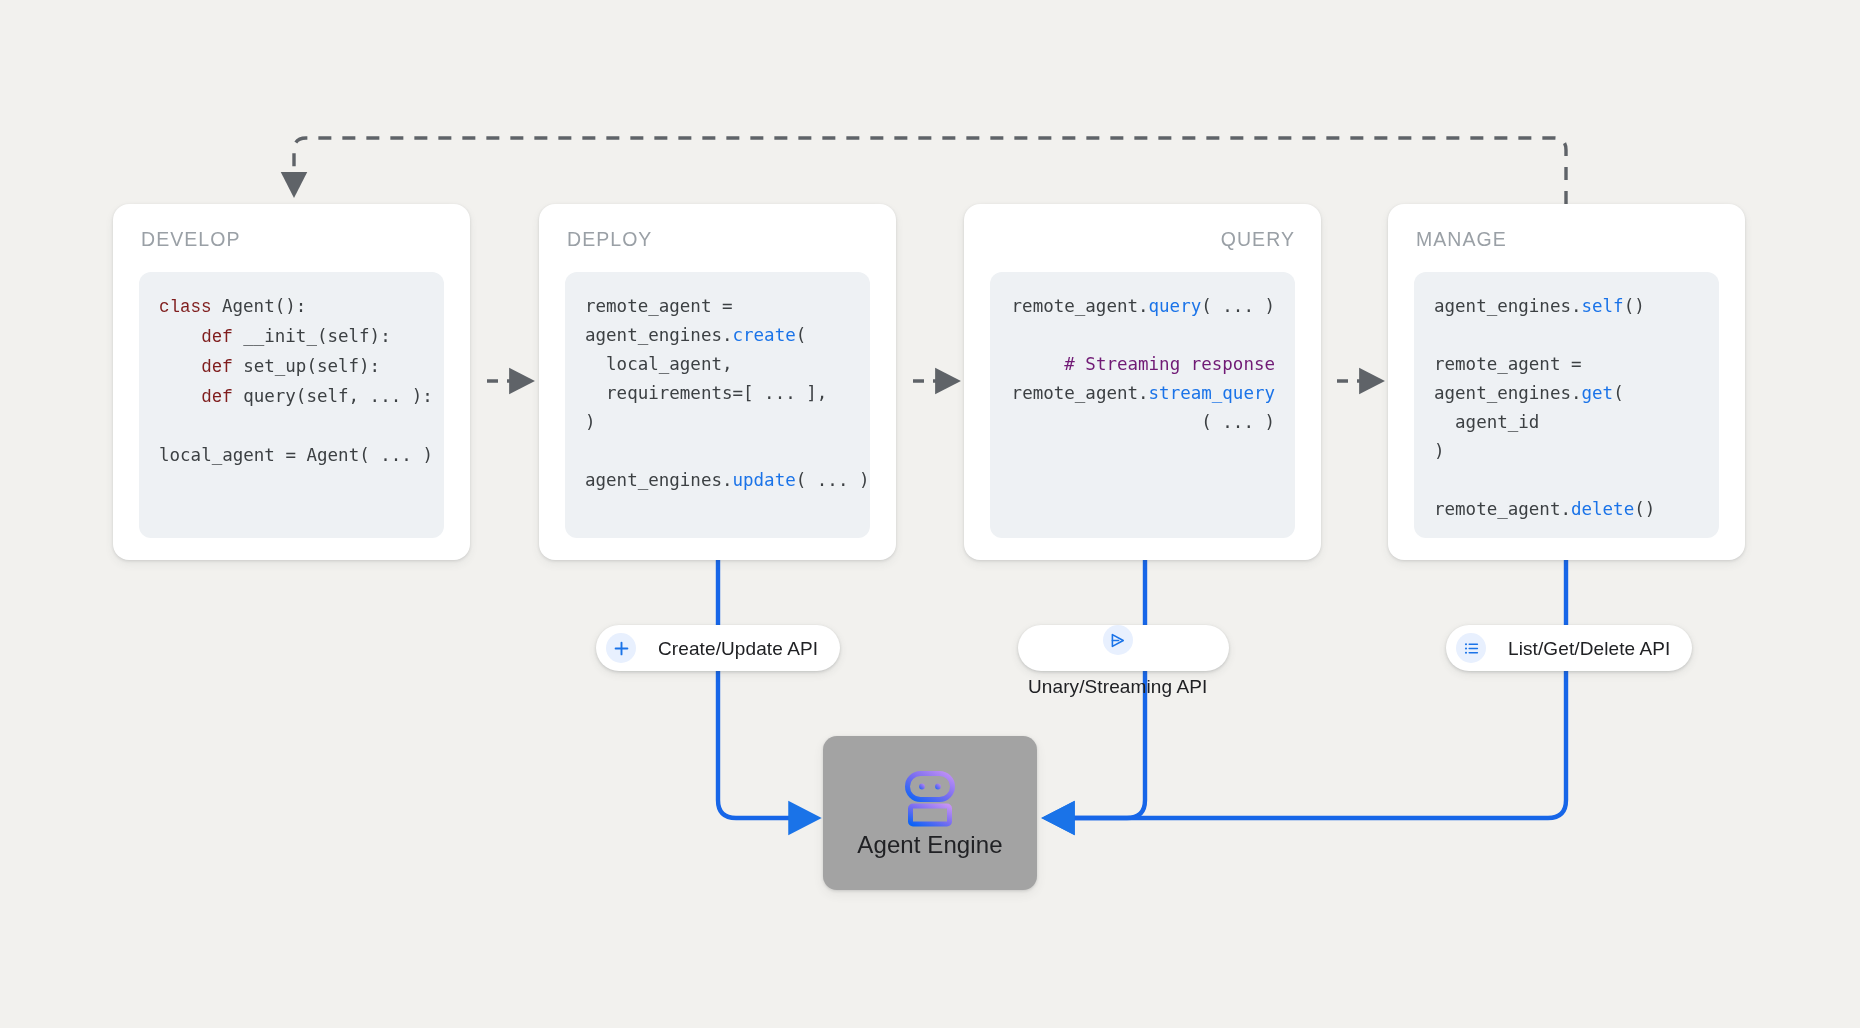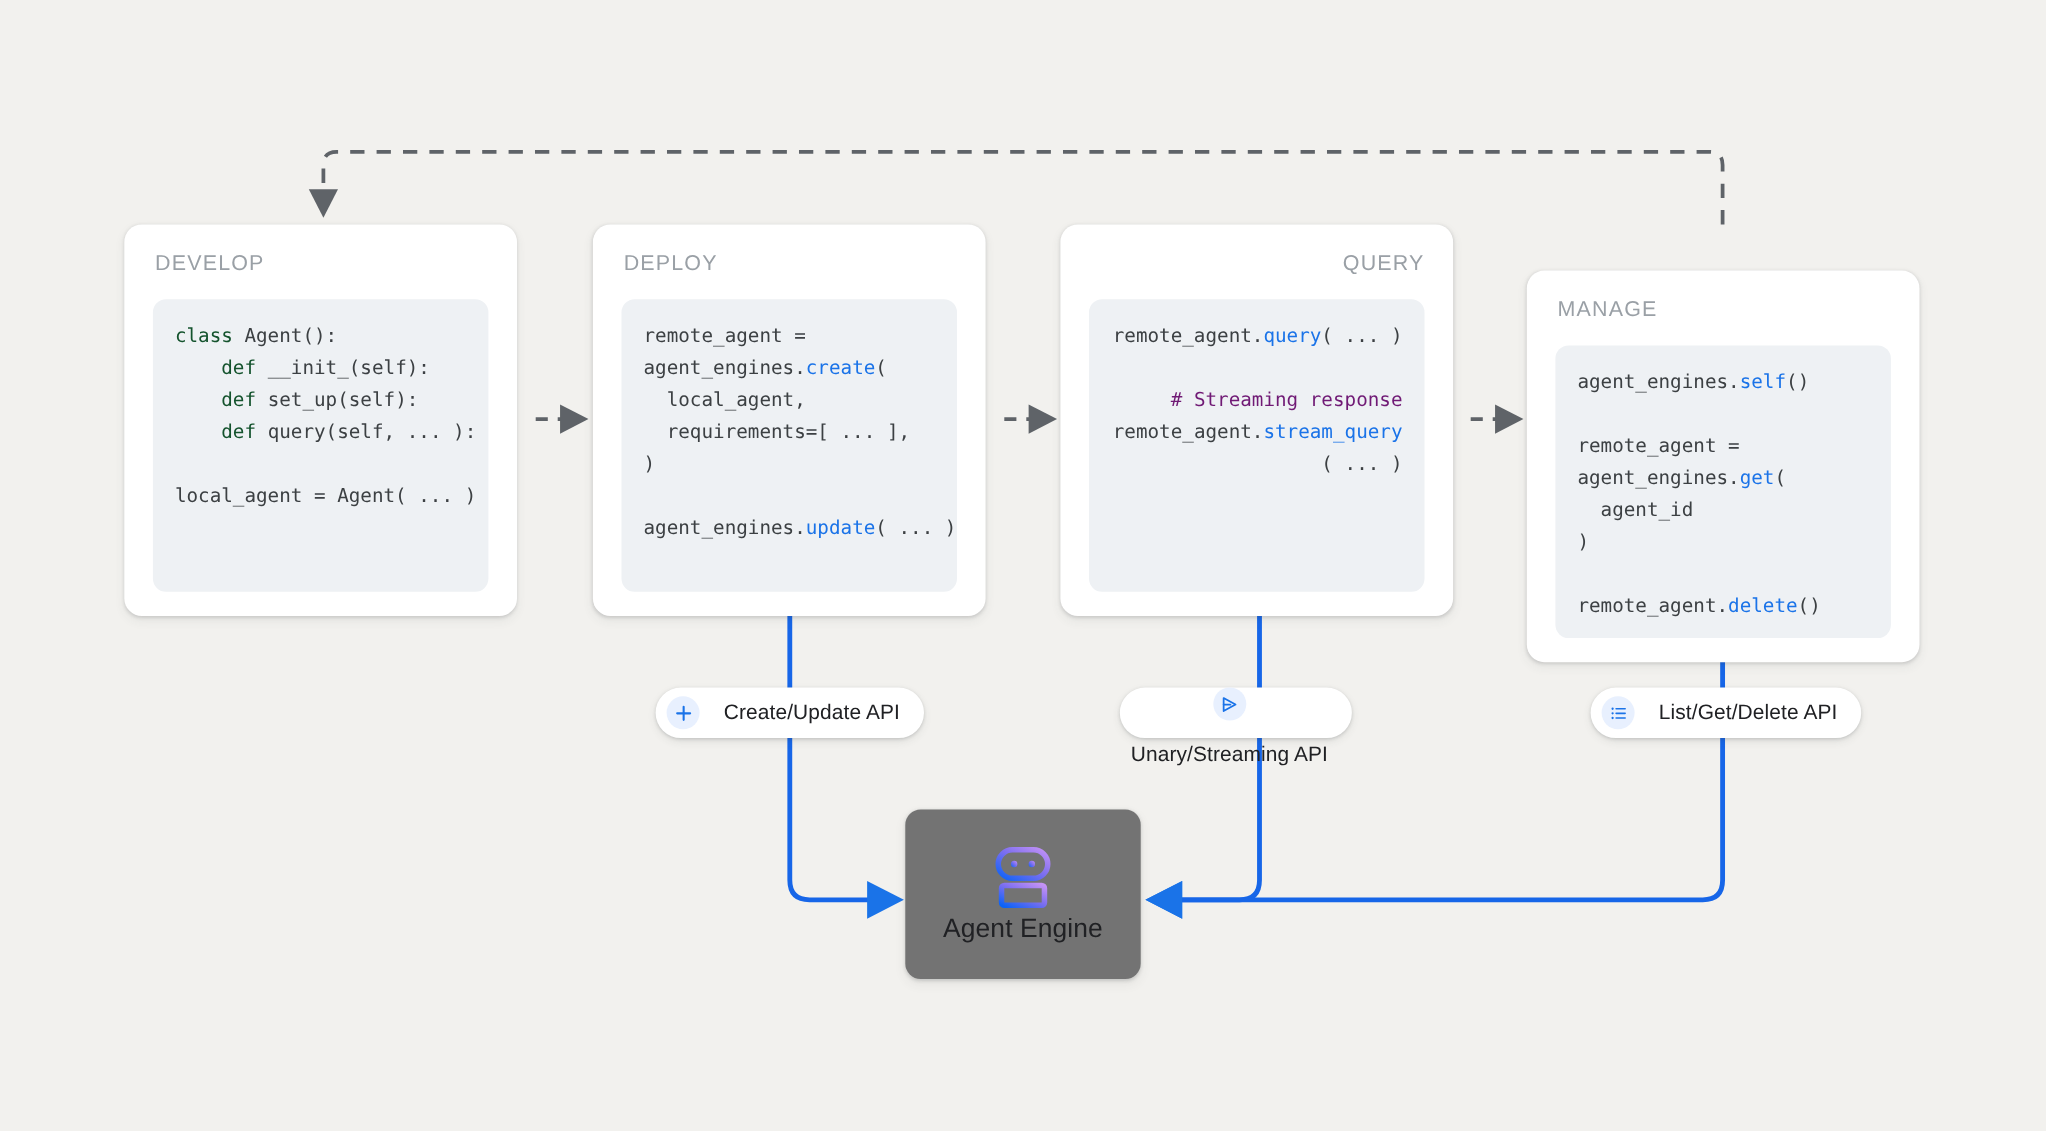--- a/index.html
+++ b/index.html
@@ -55,29 +55,29 @@
     padding: 20px 20px 20px 20px;
     font-family: "DejaVu Sans Mono", "Liberation Mono", monospace;
     font-size: 17.5px;
     line-height: 29px;
     color: #3c4043;
     white-space: pre;
     flex: 1 1 auto;
     box-sizing: border-box;
     overflow: hidden;
   }
-  .code-block .kw   { color: #14532d; }
+  .code-block .kw   { color: #7f1d1d; font-family: Liberation Mono, monospace; }
   .code-block .fn   { color: #1a73e8; }
   .code-block .cmt  { color: #701a75; }
 
   
   #card-develop { left: 113px;  top: 204px;  width: 357px;  height: 356px; }
   #card-deploy  { left: 539px;  top: 204px;  width: 357px;  height: 356px; }
   #card-query   { left: 964px;  top: 204px;  width: 357px;  height: 356px; text-align: right; }
-  #card-manage  { left: 1388px; top: 204px;  width: 357px;  height: 356px; margin-top: 42px; }
+  #card-manage  { left: 1388px; top: 204px;  width: 357px;  height: 356px; }
 
   
   .api-pill {
     position: absolute;
     height: 46px;
     background: #ffffff;
     border-radius: 23px;
     box-shadow: 0 1px 3px rgba(60,64,67,.2), 0 3px 8px rgba(60,64,67,.1);
     display: flex;
     align-items: center;
@@ -106,21 +106,21 @@
   #pill-unary  { left: 1018px; top: 625px; flex-direction: column; }
   #pill-list   { left: 1446px; top: 625px; justify-content: center; }
 
   
   #agent-engine {
     position: absolute;
     left: 823px;
     top: 736px;
     width: 214px;
     height: 154px;
-    background: #737373;
+    background: #a3a3a3;
     border-radius: 14px;
     box-shadow: 0 1px 3px rgba(60,64,67,.18), 0 4px 11px rgba(60,64,67,.08);
     display: flex;
     flex-direction: column;
     align-items: center;
     justify-content: center;
     gap: 1px;
     box-sizing: border-box;
   }
   #agent-engine .ae-label {

